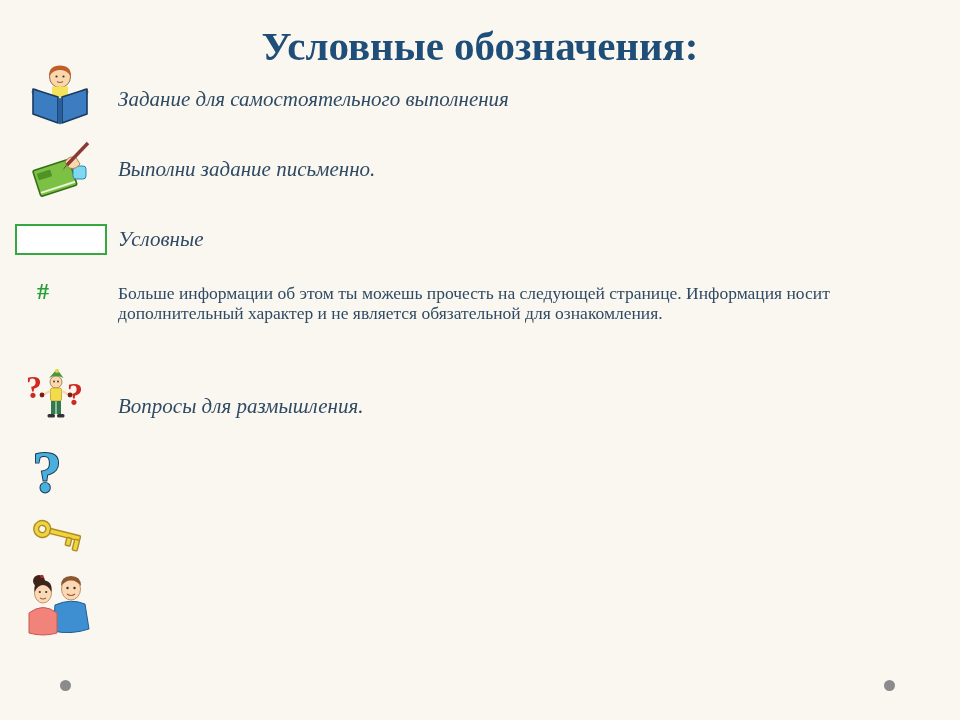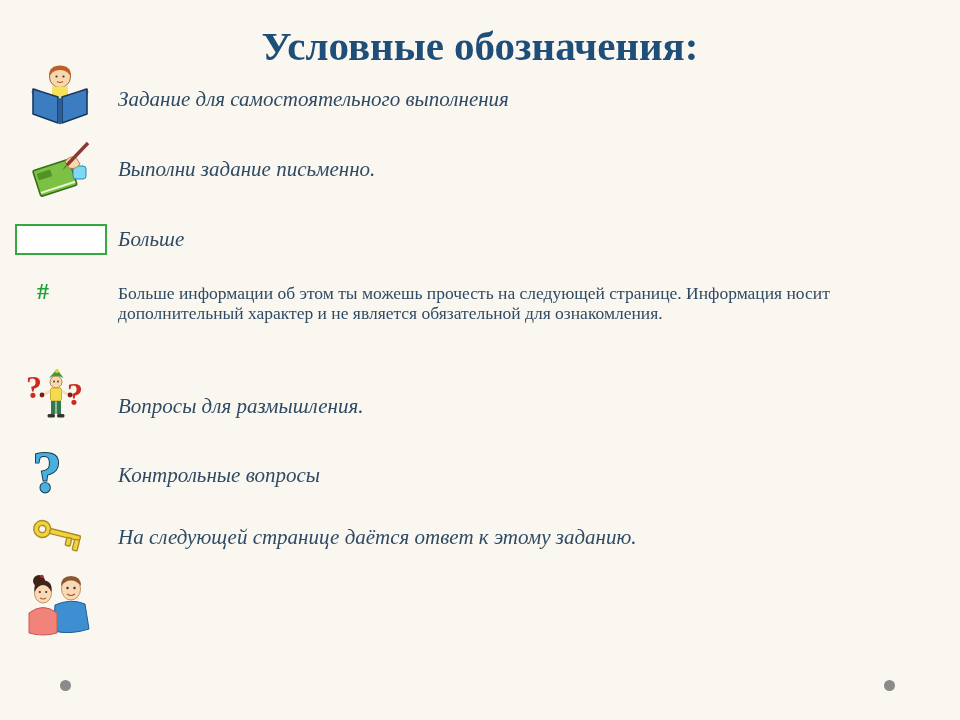--- a/index.html
+++ b/index.html
@@ -95,21 +95,21 @@
       </g>
       <rect x="47" y="26" width="13" height="13" rx="3" fill="#7FD8F2" stroke="#2E86A8" stroke-width="1"></rect>
       <path d="M39 22 Q43 15 50 17.5 L54 24 Q50 30 43 28 Z" fill="#FAD7AC" stroke="#9A6B3F" stroke-width="0.8"></path>
       <line x1="62" y1="3" x2="41" y2="25" stroke="#8A3A34" stroke-width="3.4"></line>
       <path d="M41 24 L36 31 L40 26.5 Z" fill="#3A2620"></path>
     </svg>
   </div>
   <div class="label" style="top:157px;">Выполни задание письменно.</div>
 
   <div class="terms-box"></div>
-  <div class="label" style="top:227px;">Больше</div>
+  <div class="label" style="top:227px;">Условные</div>
 
   <div class="hash">#</div>
   <div class="para" style="top:283px;">Больше информации об этом ты можешь прочесть на следующей странице. Информация носит дополнительный характер и не является обязательной для ознакомления.</div>
 
   <div class="icon" style="left:26px; top:365px; width:60px; height:60px;">
     <svg viewBox="0 0 60 60">
       <text x="0" y="33" font-size="32" font-weight="bold" fill="#CF2A21" font-family="serif">?</text>
       <text x="41" y="40" font-size="32" font-weight="bold" fill="#CF2A21" font-family="serif">?</text>
       <path d="M23 13 L31 4 L37.5 13 Q30 9 23 13 Z" fill="#3F9C40"></path>
       <circle cx="31" cy="6" r="2" fill="#E8D23A"></circle>
@@ -127,34 +127,32 @@
       <rect x="31" y="49" width="7.5" height="3.5" rx="1.5" fill="#333"></rect>
     </svg>
   </div>
   <div class="label" style="top:394px;">Вопросы для размышления.</div>
 
   <div class="icon" style="left:28px; top:442px; width:48px; height:64px;">
     <svg viewBox="0 0 48 66">
       <text x="4" y="52" font-size="60" font-weight="bold" font-family="'Liberation Serif', serif" fill="#49B0DE" stroke="#173450" stroke-width="2" paint-order="stroke">?</text>
     </svg>
   </div>
-  <div class="label" style="top:463px;">Контрольные вопросы</div>
 
   <div class="icon" style="left:30px; top:516px; width:60px; height:48px;">
     <svg viewBox="0 0 60 48">
       <g transform="rotate(14 12 14)" fill="#EFD440" stroke="#AE8C22" stroke-width="1.4">
         <circle cx="12" cy="13" r="8.5"></circle>
         <circle cx="12" cy="13" r="3.6" fill="#FAF7F1"></circle>
         <rect x="20" y="10.5" width="31" height="5" rx="1"></rect>
         <rect x="38" y="15" width="5" height="8" rx="1"></rect>
         <rect x="46" y="15" width="5" height="11" rx="1"></rect>
       </g>
     </svg>
   </div>
-  <div class="label" style="top:525px;">На следующей странице даётся ответ к этому заданию.</div>
 
   <div class="icon" style="left:25px; top:574px; width:72px; height:68px;">
     <svg viewBox="0 0 72 68">
       <path d="M30 31 Q46 24 60 30 L64 55 Q46 61 28 57 Z" fill="#3D8FD1" stroke="#1F5E93" stroke-width="1"></path>
       <ellipse cx="46" cy="15" rx="9.5" ry="11" fill="#FBD9B5" stroke="#B98B5C" stroke-width="0.9"></ellipse>
       <path d="M36 12 Q36 2 46 2 Q56 2 56 12 Q51 6 46 6.5 Q41 6 36 12 Z" fill="#8B5731"></path>
       <circle cx="42.5" cy="14" r="1.2" fill="#333"></circle>
       <circle cx="49.5" cy="14" r="1.2" fill="#333"></circle>
       <path d="M42 20 Q46 23 50 20" stroke="#A05A3A" stroke-width="1.2" fill="none"></path>
       <circle cx="14" cy="7" r="6" fill="#3F2419"></circle>

